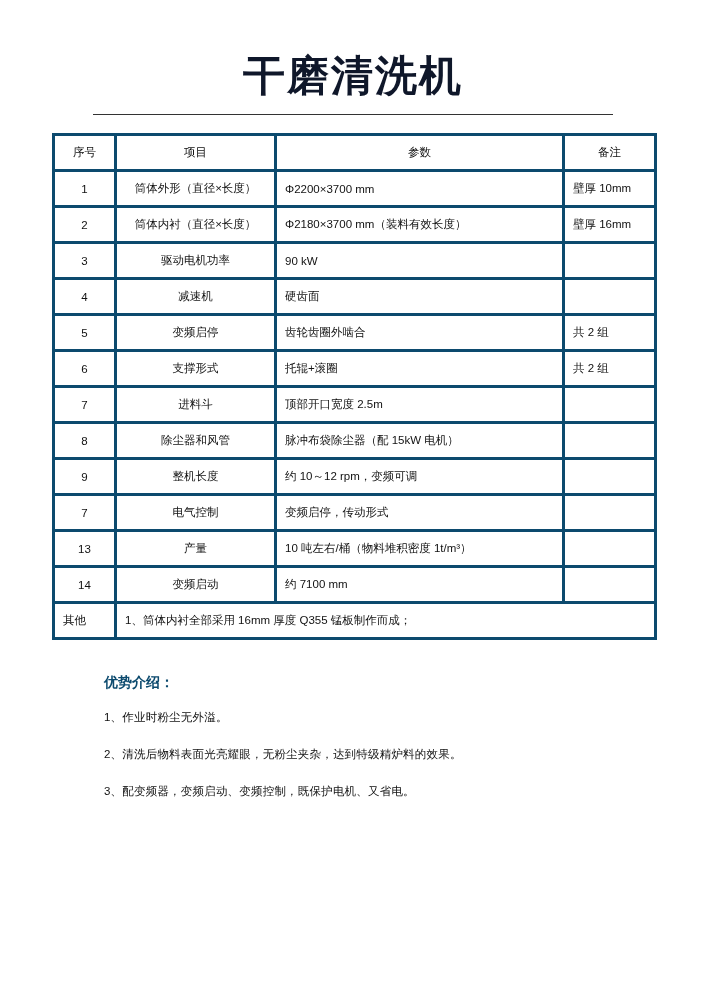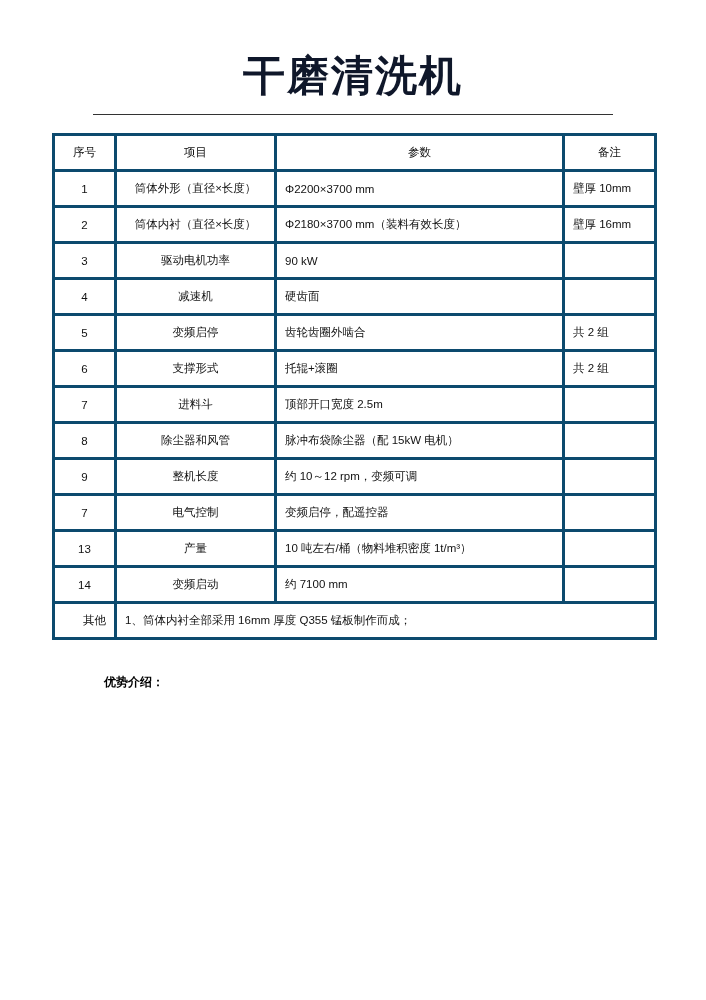--- a/index.html
+++ b/index.html
@@ -67,26 +67,26 @@
   }
   col.c-no    { width: 62px; }
   col.c-item  { width: 160px; }
   col.c-param { width: 288px; }
   col.c-note  { width: 92px; }
   td.no, th.no { text-align: center; }
   td.item, th.item { text-align: center; }
   td.param, th.param { text-align: left; padding-left: 10px; }
   th.param { text-align: center; padding-left: 8px; }
   td.note, th.note { text-align: left; }
-  td.other-label { text-align: right; }
+  td.other-label { text-align: left; }
   td.other-text { text-align: left; padding-left: 10px; }
   .adv-title {
-    font-size: 12px;
+    font-size: 14px;
     font-weight: bold;
-    color: #000000;
+    color: #0c4a6e;
     margin: 34px 0 0 52px;
   }
   .adv-list {
     margin: 18px 0 0 52px;
   }
   .adv-item {
     font-size: 11.5px;
     color: #111;
     margin-bottom: 22px;
     letter-spacing: 0.2px;
@@ -166,21 +166,21 @@
       </tr>
       <tr>
         <td class="no">9</td>
         <td class="item">整机长度</td>
         <td class="param">约 10～12 rpm，变频可调</td>
         <td class="note"></td>
       </tr>
       <tr>
         <td class="no">7</td>
         <td class="item">电气控制</td>
-        <td class="param">变频启停，配遥控器</td>
+        <td class="param">变频启停，传动形式</td>
         <td class="note"></td>
       </tr>
       <tr>
         <td class="no">13</td>
         <td class="item">产量</td>
         <td class="param">10 吨左右/桶（物料堆积密度 1t/m³）</td>
         <td class="note"></td>
       </tr>
       <tr>
         <td class="no">14</td>
@@ -189,14 +189,19 @@
         <td class="note"></td>
       </tr>
       <tr>
         <td class="other-label">其他</td>
         <td class="other-text" colspan="3">1、筒体内衬全部采用 16mm 厚度 Q355 锰板制作而成；</td>
       </tr>
     </tbody>
   </table>
 
   <div class="adv-title">优势介绍：</div>
+  <div class="adv-list">
+    <div class="adv-item">1、作业时粉尘无外溢。</div>
+    <div class="adv-item">2、清洗后物料表面光亮耀眼，无粉尘夹杂，达到特级精炉料的效果。</div>
+    <div class="adv-item">3、配变频器，变频启动、变频控制，既保护电机、又省电。</div>
+  </div>
 
 </div>
 
 </body></html>

